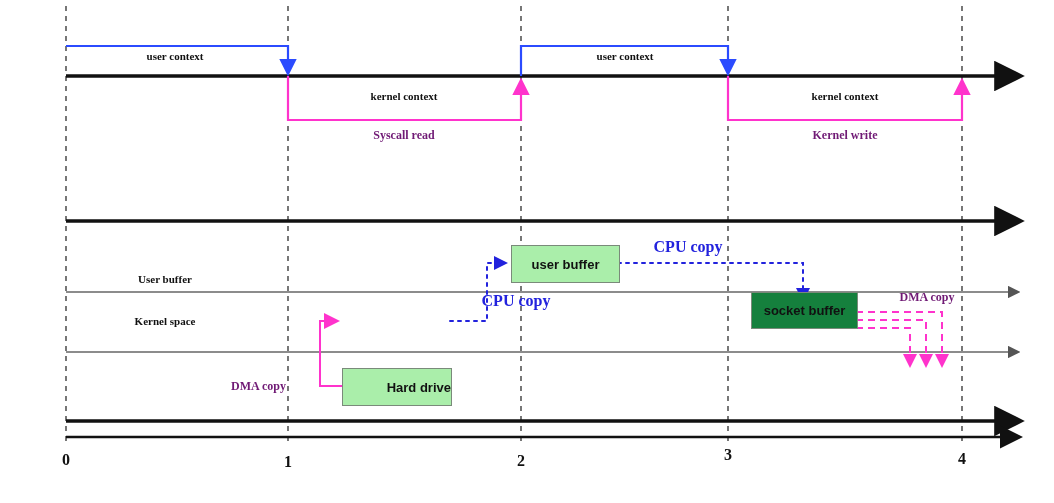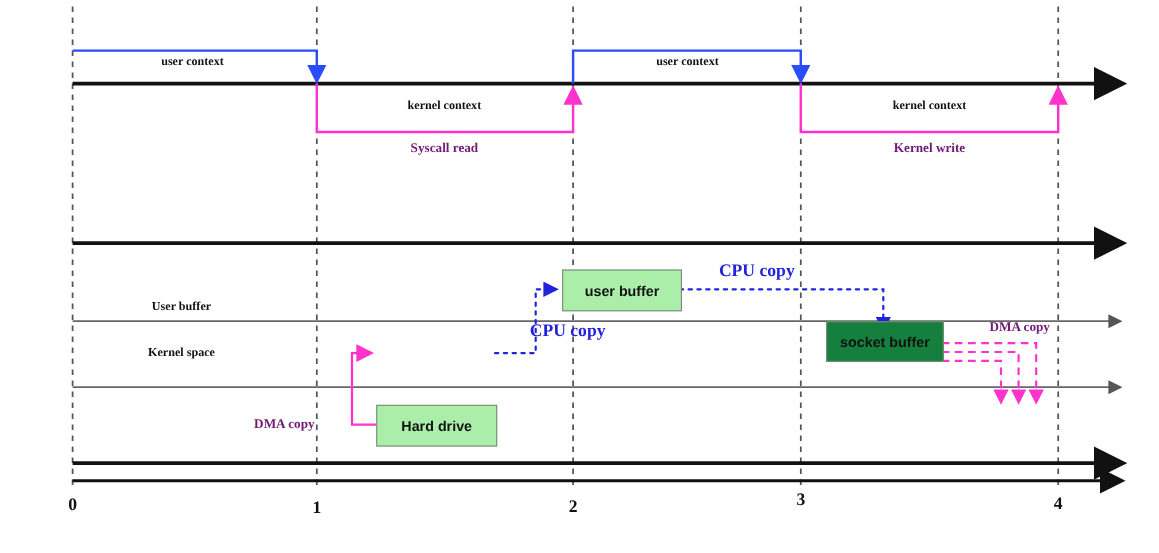--- a/index.html
+++ b/index.html
@@ -98,21 +98,21 @@
   <div class="lbl blk" style="left:404px;top:96px;transform:translate(-50%,-50%);">kernel context</div>
   <div class="lbl blk" style="left:625px;top:62px;transform:translate(-50%,-100%);">user context</div>
   <div class="lbl blk" style="left:845px;top:96px;transform:translate(-50%,-50%);">kernel context</div>
 
   <div class="lbl mag" style="left:404px;top:135px;transform:translate(-50%,-50%);">Syscall read</div>
   <div class="lbl mag" style="left:845px;top:135px;transform:translate(-50%,-50%);">Kernel write</div>
 
   <div class="lbl spacelbl" style="left:165px;top:279px;transform:translate(-50%,-50%);">User buffer</div>
   <div class="lbl spacelbl" style="left:165px;top:321px;transform:translate(-50%,-50%);">Kernel  space</div>
 
-  <div class="boxtxt" style="left:342px;top:368px;width:108px;height:36px;background:#aaeeaa;border:1.6px solid #7a8a7a;">
+  <div class="boxtxt" style="left:342px;top:368px;width:108px;height:36px;background:#aaeeaa;border:1.6px solid #7a8a7a;justify-content:flex-end;">
     <span>Hard drive</span>
   </div>
   <div class="boxtxt" style="left:511px;top:245px;width:107px;height:36px;background:#aaeeaa;border:1.6px solid #7a8a7a;">
     <span>user buffer</span>
   </div>
   <div class="boxtxt" style="left:751px;top:292px;width:105px;height:35px;background:#15803d;border:1.6px solid #7a8a7a;">
     <span>socket buffer</span>
   </div>
 
   <div class="lbl mag" style="left:286px;top:386px;transform:translate(-100%,-50%);">DMA copy</div>

